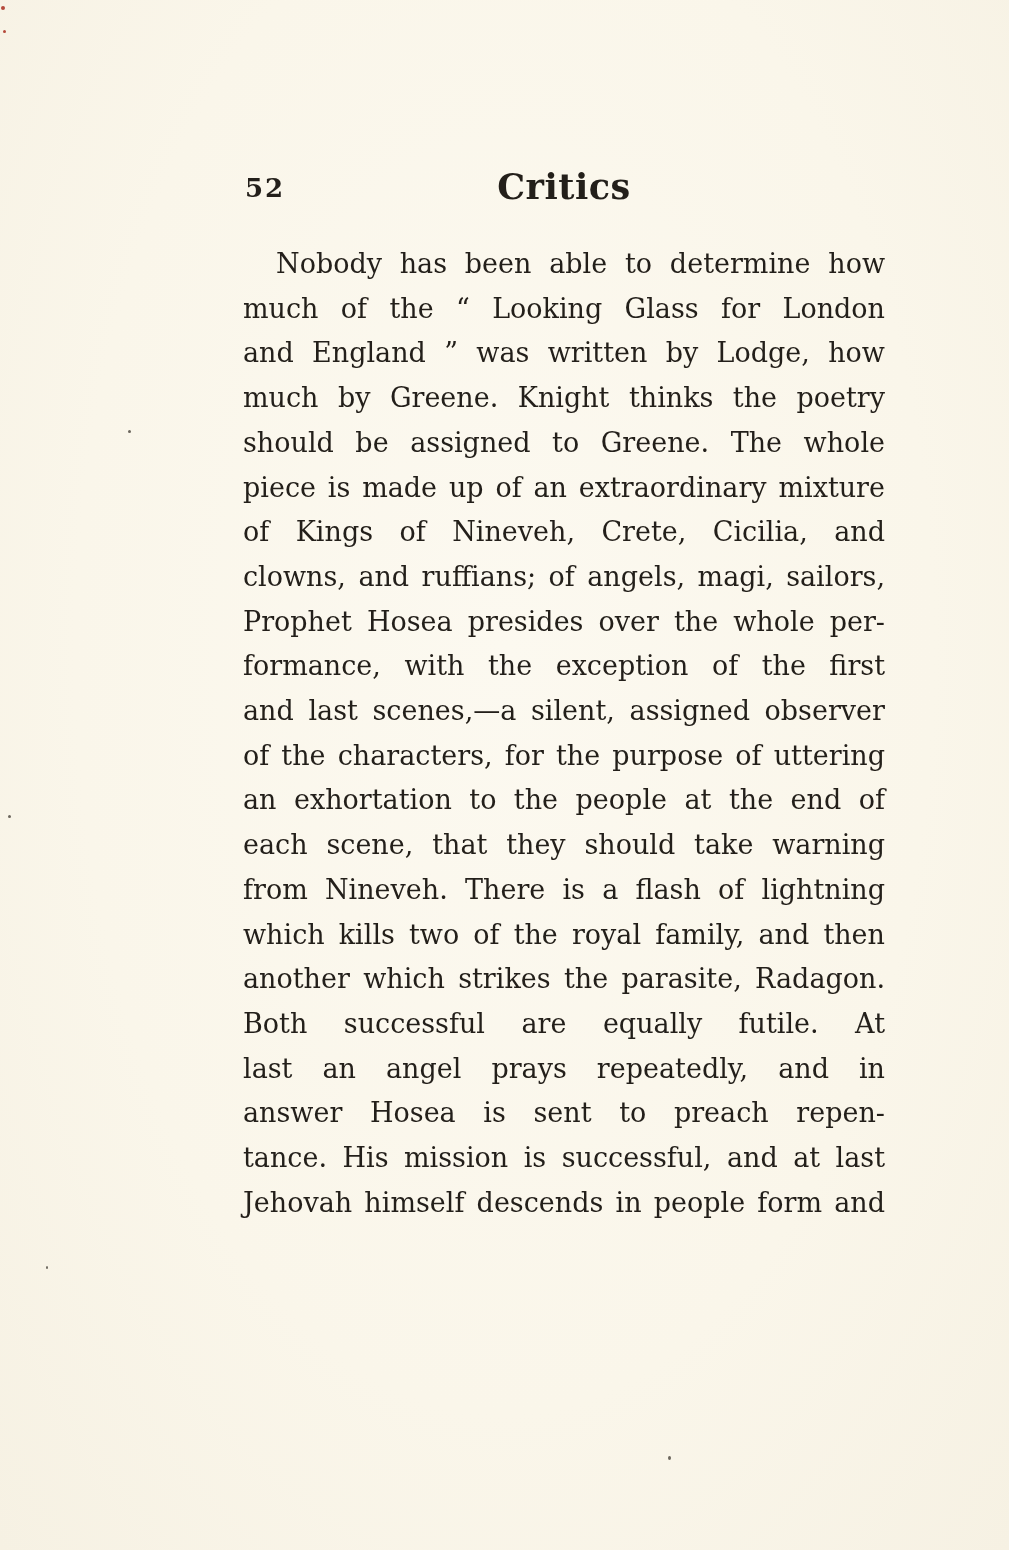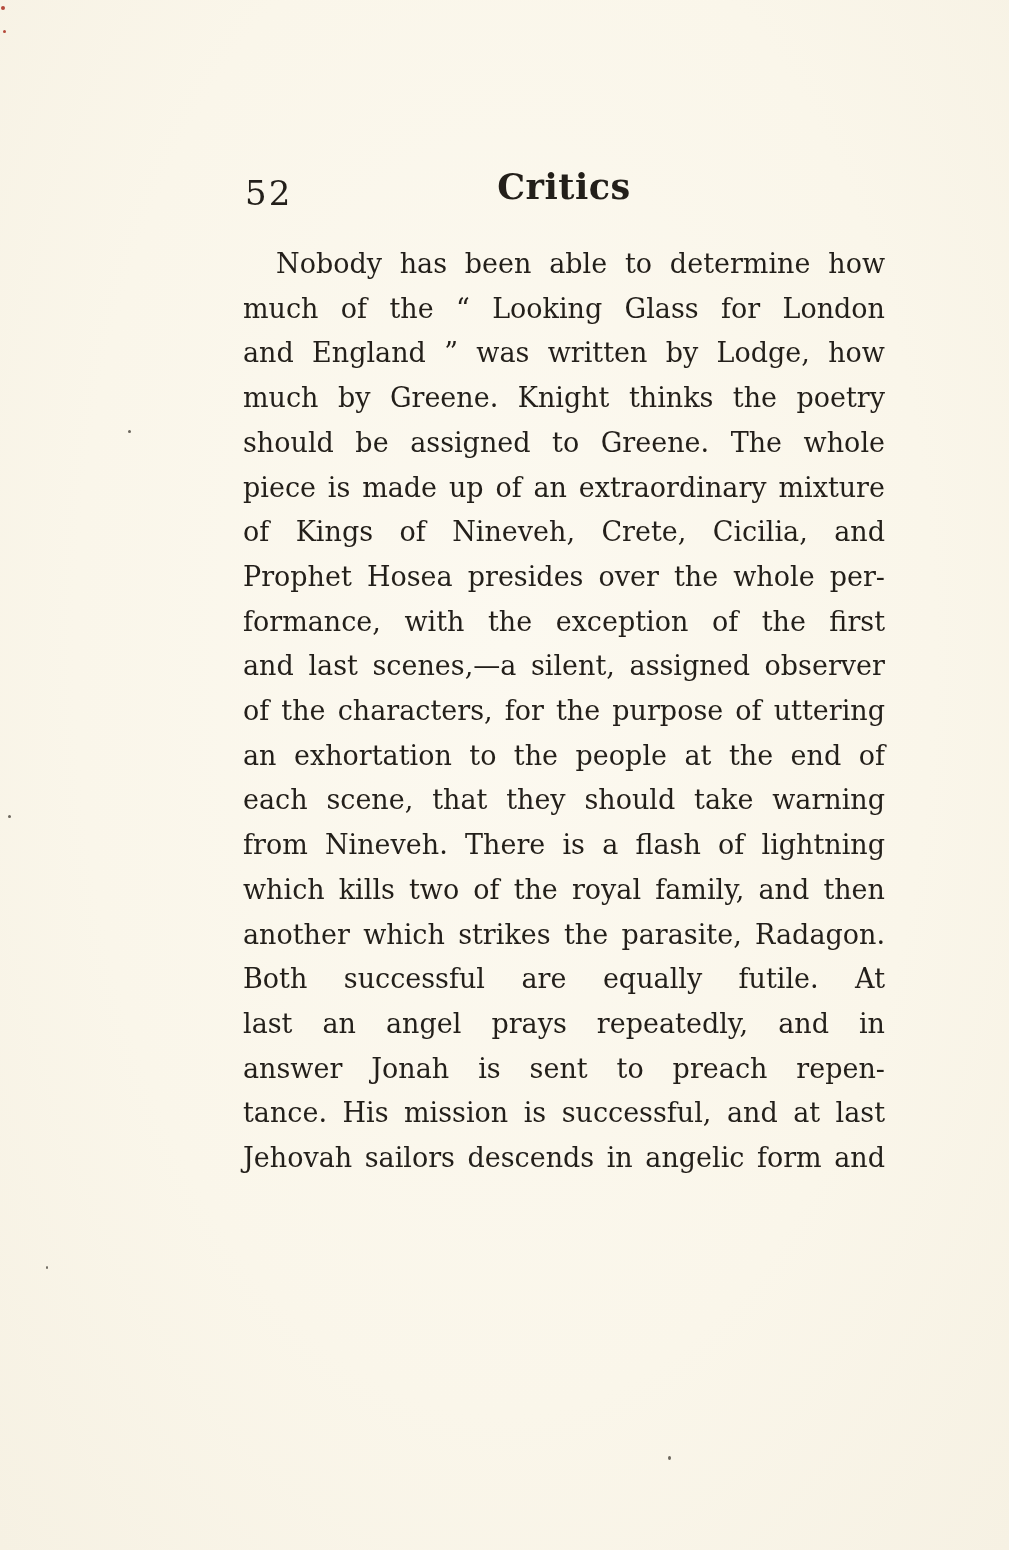--- a/index.html
+++ b/index.html
@@ -34,22 +34,22 @@
   }
   .running-head {
     font-size: 35px;
     letter-spacing: 0.5px;
     font-weight: bold;
   }
   .page-number {
     position: absolute;
     left: 2px;
     top: 7px;
-    font-size: 34px;
-    font-weight: normal;
+    font-size: 26px;
+    font-weight: bold;
     letter-spacing: 2px;
   }
   .body-text {
     font-size: 27px;
     margin-top: 28px;
   }
   .line {
     line-height: 44.7px;
     text-align: justify;
     text-align-last: justify;
@@ -79,34 +79,35 @@
     </div>
 
     <div class="body-text" id="lines-container">
         <div class="line indent">Nobody has been able to determine how</div>
         <div class="line">much of the “ Looking Glass for London</div>
         <div class="line">and England ” was written by Lodge, how</div>
         <div class="line">much by Greene.  Knight thinks the poetry</div>
         <div class="line">should be assigned to Greene.  The whole</div>
         <div class="line">piece is made up of an extraordinary mixture</div>
         <div class="line">of Kings of Nineveh, Crete, Cicilia, and</div>
+        <div class="line">clowns, and ruffians; of angels, magi, sailors,</div>
         <div class="line">Prophet Hosea presides over the whole per-</div>
         <div class="line">formance, with the exception of the first</div>
         <div class="line">and last scenes,—a silent, assigned observer</div>
         <div class="line">of the characters, for the purpose of uttering</div>
         <div class="line">an exhortation to the people at the end of</div>
         <div class="line">each scene, that they should take warning</div>
         <div class="line">from Nineveh.  There is a flash of lightning</div>
         <div class="line">which kills two of the royal family, and then</div>
         <div class="line">another which strikes the parasite, Radagon.</div>
         <div class="line">Both successful are equally futile.  At</div>
         <div class="line">last an angel prays repeatedly, and in</div>
-        <div class="line">answer Jonah is sent to preach repen-</div>
+        <div class="line">answer Hosea is sent to preach repen-</div>
         <div class="line">tance.  His mission is successful, and at last</div>
-        <div class="line">Jehovah sailors descends in angelic form and</div>
+        <div class="line">Jehovah himself descends in people form and</div>
       </div>
   </div>
 
   <div class="speck red" style="left:1px; top:6px; width:4px; height:4px;"></div>
   <div class="speck red" style="left:3px; top:30px; width:3px; height:3px;"></div>
   <div class="speck" style="left:128px; top:430px; width:3px; height:3px;"></div>
   <div class="speck" style="left:8px; top:815px; width:3px; height:3px;"></div>
   <div class="speck" style="left:46px; top:1266px; width:2px; height:3px;"></div>
   <div class="speck" style="left:668px; top:1456px; width:3px; height:4px;"></div>
 </div>

